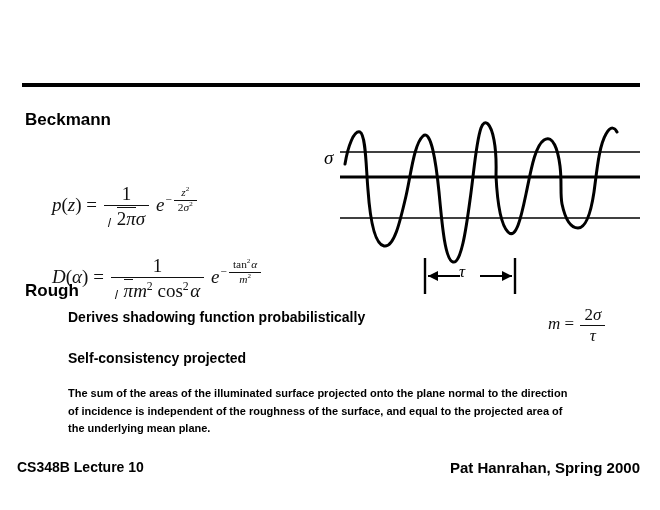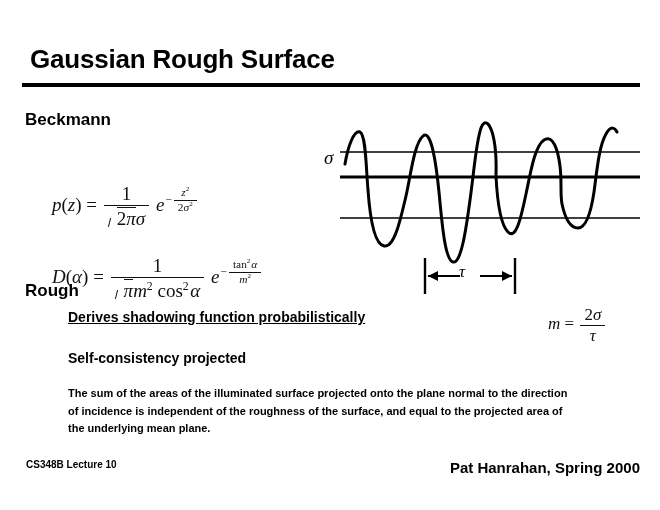--- a/index.html
+++ b/index.html
@@ -61,30 +61,30 @@
     position: absolute;
     left: 68px;
     width: 512px;
     font-size: 11px;
     font-weight: bold;
     line-height: 17.5px;
   }
 
   #beckmann-heading { top: 110px; text-align: center; }
   #smith-heading    { top: 281px; }
-  #derives-line     { top: 309px; text-decoration: underline; }
+  #derives-line     { top: 309px; }
   #selfcons-line    { top: 350px; }
   #condition-text   { top: 385px; }
 
   
   .footer-left {
     position: absolute;
-    left: 26px;
+    left: 17px;
     top: 459px;
-    font-size: 10px;
+    font-size: 14px;
     font-weight: bold;
     white-space: nowrap;
   }
   .footer-right {
     position: absolute;
     right: 20px;
     top: 459px;
     font-size: 15px;
     font-weight: bold;
     white-space: nowrap;
@@ -182,21 +182,20 @@
     font-family: "Liberation Serif", serif;
     font-style: italic;
     font-size: 17px;
   }
 </style>
 </head>
 <body>
 
 <div class="slide">
 
-  <div class="slide-title">Gaussian Rough Surface</div>
   <div class="title-rule"></div>
 
   <div class="heading-1" id="beckmann-heading">Beckmann</div>
 
   <div class="math" id="eq-pz">
     <span class="it">p</span><span class="rm">(</span><span class="it">z</span><span class="rm">)</span>
     <span class="rm"> = </span>
     <span class="frac">
       <span class="num rm">1</span>
       <span class="den">

